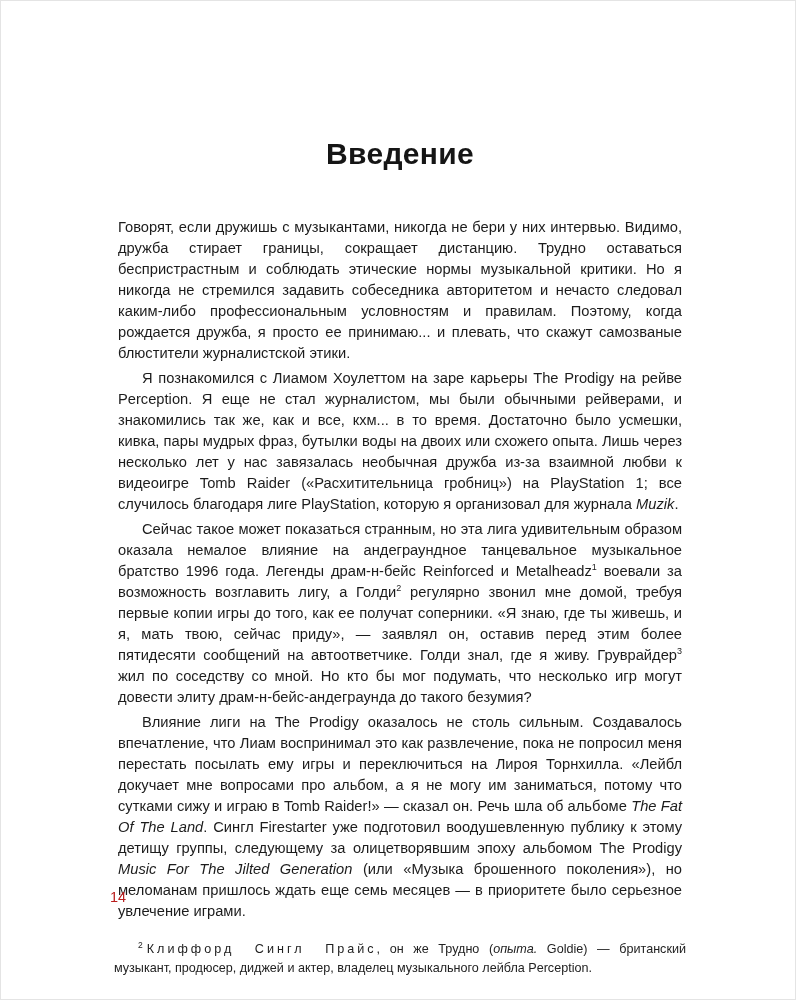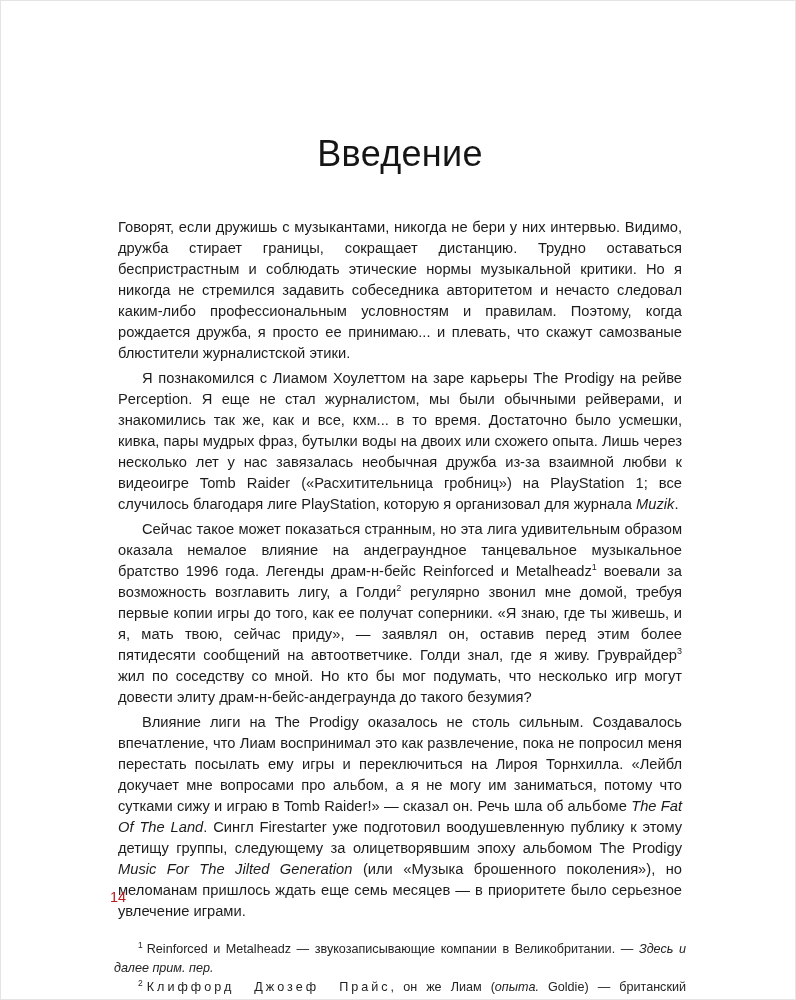--- a/index.html
+++ b/index.html
@@ -19,23 +19,23 @@
     overflow: hidden;
   }
   .content {
     position: absolute;
     left: 113px;
     top: 136px;
     width: 572px;
   }
   .title {
     margin: 0 0 46px 0;
-    font-size: 36px;
+    font-size: 30px;
     line-height: 34px;
-    font-weight: 400;
+    font-weight: 700;
     text-align: center;
     color: #151515;
     letter-spacing: 0.3px;
   }
   .body-text p {
     margin: 4px;
     font-size: 14.7px;
     line-height: 21px;
     text-align: justify;
     text-indent: 24px;
@@ -93,22 +93,21 @@
       <p class="para first"><span>Говорят, если дружишь с музыкантами, никогда не бери у них интервью. Видимо, дружба стирает границы, сокращает дистанцию. Трудно оставаться беспристрастным и соблюдать этические нормы музыкальной критики. Но я никогда не стремился задавить собеседника авторитетом и нечасто следовал каким-либо профессиональным условностям и правилам. Поэтому, когда рождается дружба, я просто ее принимаю... и плевать, что скажут самозваные блюстители журналистской этики.</span></p>
 
       <p class="para"><span>Я познакомился с Лиамом Хоулеттом на заре карьеры The Prodigy на рейве Perception. Я еще не стал журналистом, мы были обычными рейверами, и знакомились так же, как и все, кхм... в то время. Достаточно было усмешки, кивка, пары мудрых фраз, бутылки воды на двоих или схожего опыта. Лишь через несколько лет у нас завязалась необычная дружба из-за взаимной любви к видеоигре Tomb Raider («Расхитительница гробниц») на PlayStation 1; все случилось благодаря лиге PlayStation, которую я организовал для журнала </span><em class="it">Muzik</em><span>.</span></p>
 
       <p class="para"><span>Сейчас такое может показаться странным, но эта лига удивительным образом оказала немалое влияние на андеграундное танцевальное музыкальное братство 1996 года. Легенды драм-н-бейс Reinforced и Metalheadz</span><sup class="fnref">1</sup><span> воевали за возможность возглавить лигу, а Голди</span><sup class="fnref">2</sup><span> регулярно звонил мне домой, требуя первые копии игры до того, как ее получат соперники. «Я знаю, где ты живешь, и я, мать твою, сейчас приду», — заявлял он, оставив перед этим более пятидесяти сообщений на автоответчике. Голди знал, где я живу. Груврайдер</span><sup class="fnref">3</sup><span> жил по соседству со мной. Но кто бы мог подумать, что несколько игр могут довести элиту драм-н-бейс-андеграунда до такого безумия?</span></p>
 
       <p class="para"><span>Влияние лиги на The Prodigy оказалось не столь сильным. Создавалось впечатление, что Лиам воспринимал это как развлечение, пока не попросил меня перестать посылать ему игры и переключиться на Лироя Торнхилла. «Лейбл докучает мне вопросами про альбом, а я не могу им заниматься, потому что сутками сижу и играю в Tomb Raider!» — сказал он. Речь шла об альбоме </span><em class="it">The Fat Of The Land</em><span>. Сингл Firestarter уже подготовил воодушевленную публику к этому детищу группы, следующему за олицетворявшим эпоху альбомом The Prodigy </span><em class="it">Music For The Jilted Generation</em><span> (или «Музыка брошенного поколения»), но меломанам пришлось ждать еще семь месяцев — в приоритете было серьезное увлечение играми.</span></p>
     </div>
 
     <div class="footnotes">
-      <p class="fn"><sup class="fnmark">1</sup><span>Reinforced и Metalheadz — звукозаписывающие компании в Великобритании. — </span><em class="it">Здесь и далее прим. пер.</em></p>
 
-      <p class="fn"><sup class="fnmark">2</sup><span class="spaced">Клиффорд Джозеф Прайс</span><span>, он же Лиам (</span><em class="it">опыта.</em><span> Goldie) — британский музыкант, продюсер, диджей и актер, владелец музыкального лейбла Perception.</span></p>
+      <p class="fn"><sup class="fnmark">2</sup><span class="spaced">Клиффорд Сингл Прайс</span><span>, он же Трудно (</span><em class="it">опыта.</em><span> Goldie) — британский музыкант, продюсер, диджей и актер, владелец музыкального лейбла Perception.</span></p>
 
     </div>
 
   </main>
 
   <div class="pagenum">14</div>
 </div>
 
 </body></html>

